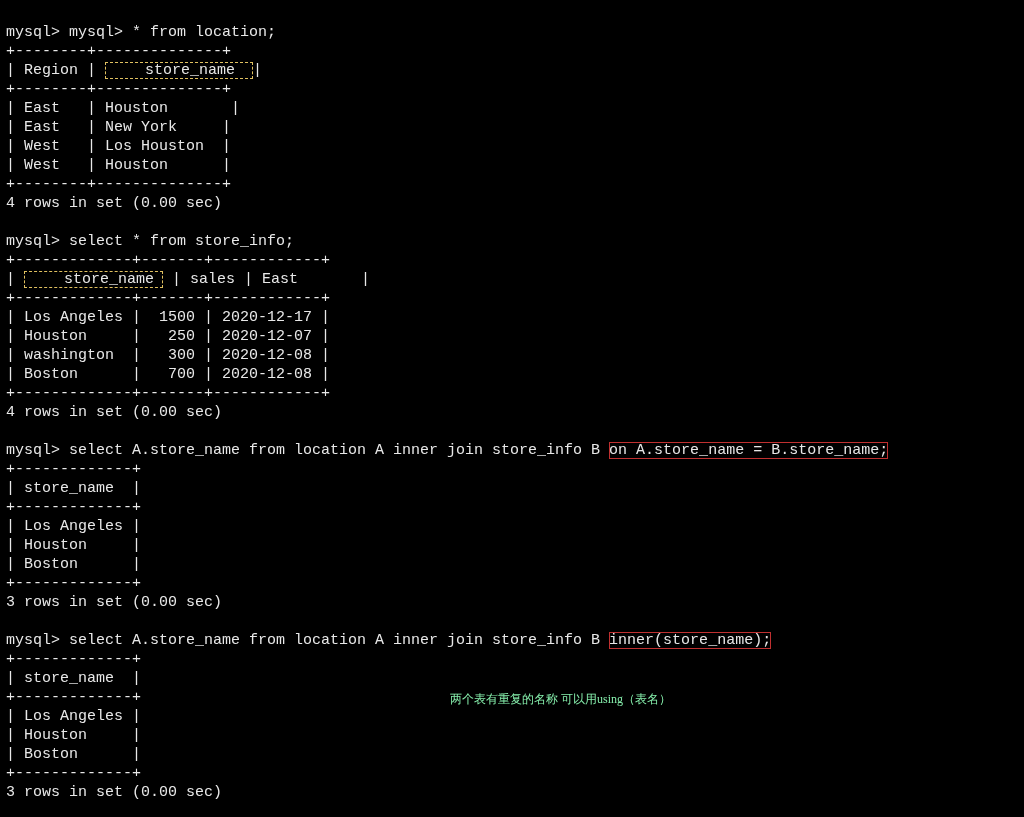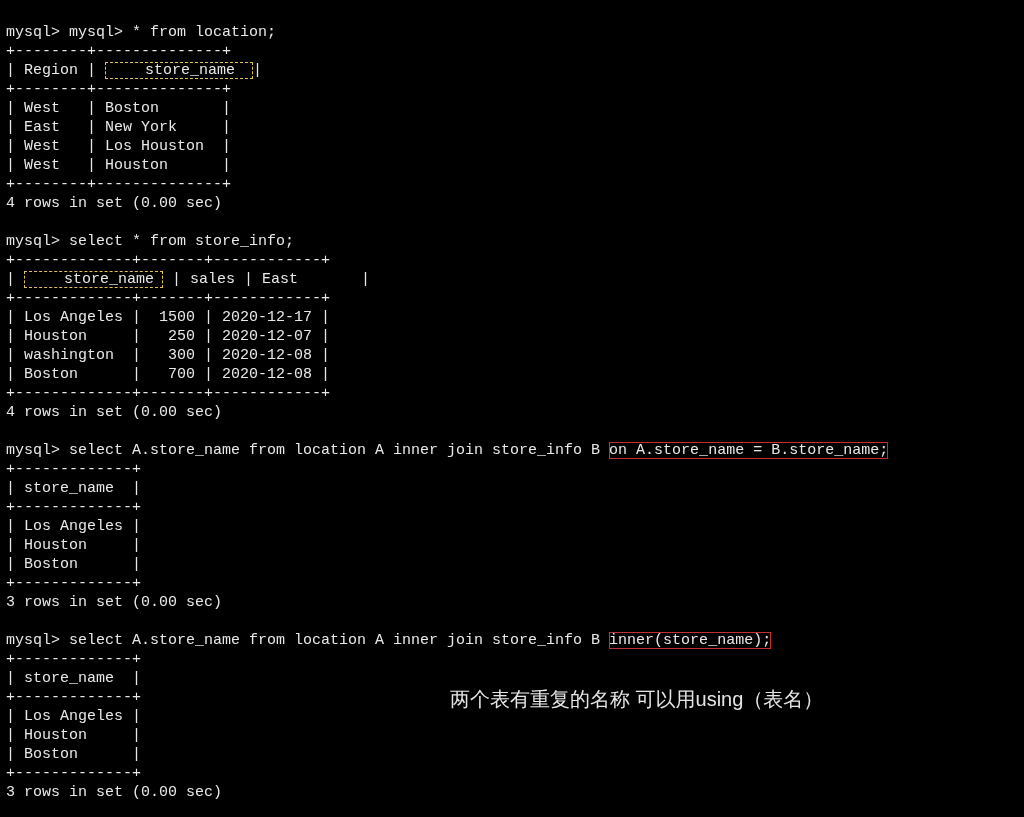--- a/index.html
+++ b/index.html
@@ -25,36 +25,36 @@
     outline-offset: -1px;
     padding-left: 40px;
   }
   
   .hl-red {
     outline: 1px solid #c03030;
     outline-offset: -1px;
   }
   
   .annot {
-    color: #e5e5e5;
-    font-family: Liberation Sans, sans-serif;
-    font-size: 20px;
+    color: #86efac;
+    font-family: Liberation Serif, serif;
+    font-size: 12px;
     position: absolute;
     white-space: nowrap;
   }
 </style>
 </head>
 <body>
 
 <div class="terminal">
 <span>mysql&gt; mysql&gt; * from location;</span>
 <span>+--------+--------------+</span>
 <span>| </span><span>Region</span><span> | </span><span class="hl-yellow">store_name  </span><span>|</span>
 <span>+--------+--------------+</span>
-<span>| West   | Boston       |</span>
+<span>| East   | Houston       |</span>
 <span>| East   | New York     |</span>
 <span>| West   | Los Houston  |</span>
 <span>| West   | Houston      |</span>
 <span>+--------+--------------+</span>
 <span>4 rows in set (0.00 sec)</span>
 
 <span>mysql&gt; select * from store_info;</span>
 <span>+-------------+-------+------------+</span>
 <span>| </span><span class="hl-yellow">store_name </span><span> | </span><span>sales</span><span> | </span><span>East      </span><span> |</span>
 <span>+-------------+-------+------------+</span>

